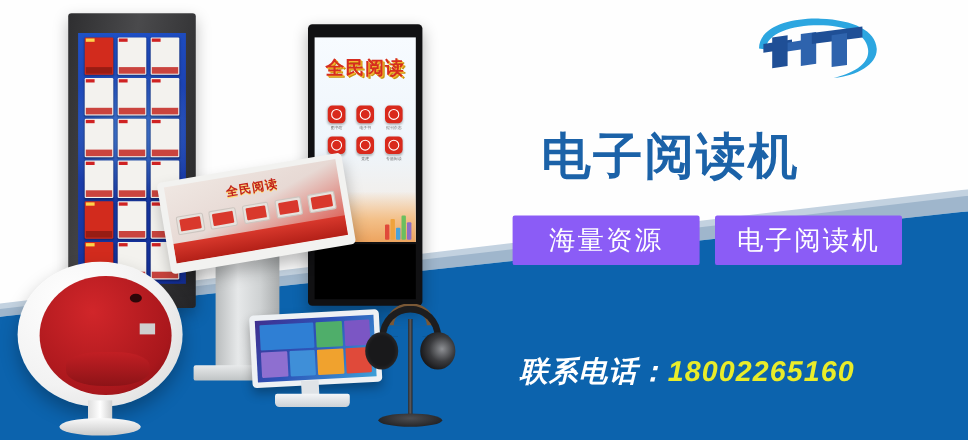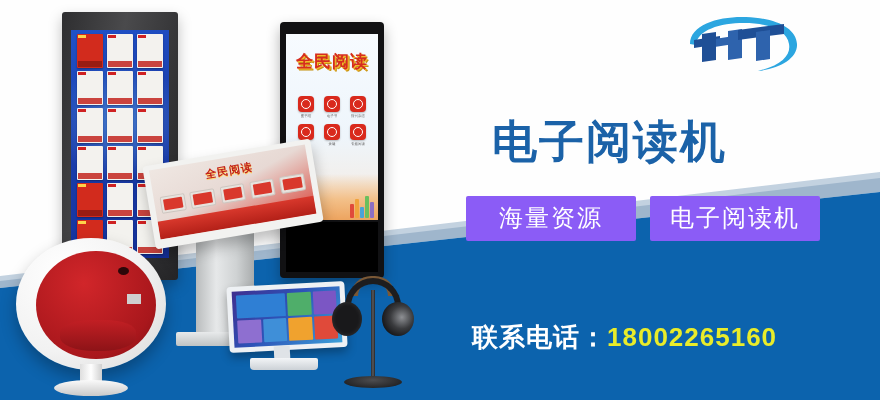--- a/index.html
+++ b/index.html
@@ -235,21 +235,21 @@
     color:#ffffff;
     font-size:24px;
     letter-spacing:2px;
     text-align:center;
     padding:6px 20px 7px;
     border-radius:2px;
     white-space:nowrap;
   }
   .contact {
     position:absolute; left:472px; top:320px;
-    font-size:26px; font-weight:bold; white-space:nowrap;
+    font-size:26px; font-weight:bold; white-space:nowrap;font-style:italic;
   }
   .contact .lab { color:#ffffff; letter-spacing:1px; }
   .contact .num { color:#e9ec2a; letter-spacing:1px; }
 </style>
 </head>
 <body>
 
 <div class="banner">
 
   <div class="bg-white"></div>

